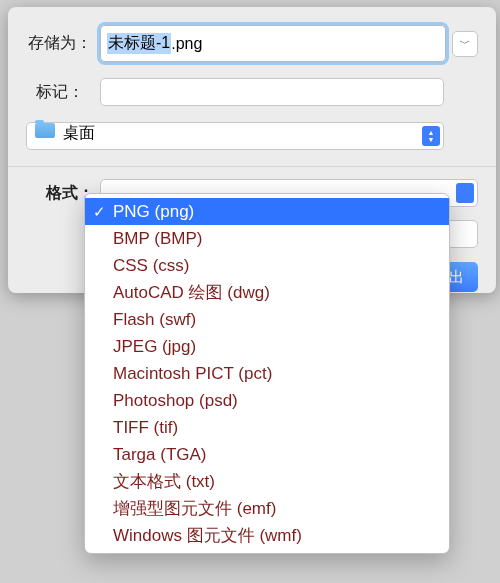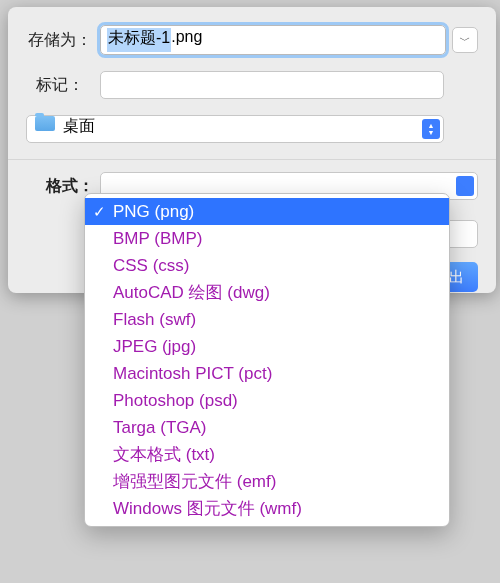--- a/index.html
+++ b/index.html
@@ -29,28 +29,29 @@
     margin-right: 6px;
   }
   .filename-wrap {
     flex: 1;
     display: flex;
     align-items: center;
     gap: 6px;
   }
   .filename-input {
     flex: 1;
-    height: 30px;
+    height: 37px;
     border: 1px solid #b9b9b9;
     border-radius: 5px;
     padding: 2px 6px;
     font-size: 16px;
     outline: 3px solid #9ec9f5;
     background: #fff;
     display: flex;
+    align-items: center;
   }
   .filename-input .sel {
     background: #b4d6fb;
     padding: 0 1px;
   }
   .expand-btn {
     width: 26px; height: 26px;
     border: 1px solid #c7c7c7;
     border-radius: 5px;
     background: #fff;
@@ -159,21 +160,21 @@
     box-shadow: 0 8px 24px rgba(0,0,0,0.25);
     padding: 4px 0;
     z-index: 100;
   }
   .dd-item {
     display: flex;
     align-items: center;
     height: 27px;
     padding: 0 14px 0 28px;
     font-size: 17px;
-    color: #a21caf;
+    color: #7f1d1d;
     position: relative;
     cursor: pointer;
   }
   .dd-item.selected {
     background: #2e74ff;
     color: #fff;
   }
   .dd-item .check {
     position: absolute;
     left: 8px;
@@ -255,20 +256,23 @@
     <div class="dd-item">
       <span>JPEG (jpg)</span>
     </div>
     <div class="dd-item">
       <span>Macintosh PICT (pct)</span>
     </div>
     <div class="dd-item">
       <span>Photoshop (psd)</span>
     </div>
     <div class="dd-item">
+      <span>TIFF (tif)</span>
+    </div>
+    <div class="dd-item">
       <span>Targa (TGA)</span>
     </div>
     <div class="dd-item">
       <span>文本格式 (txt)</span>
     </div>
     <div class="dd-item">
       <span>增强型图元文件 (emf)</span>
     </div>
     <div class="dd-item">
       <span>Windows 图元文件 (wmf)</span>

